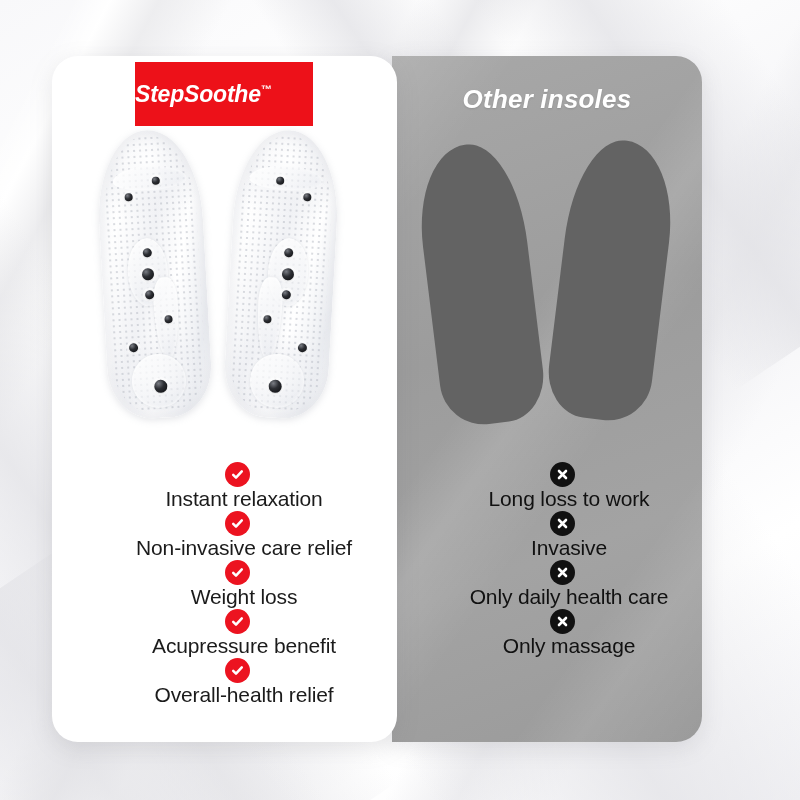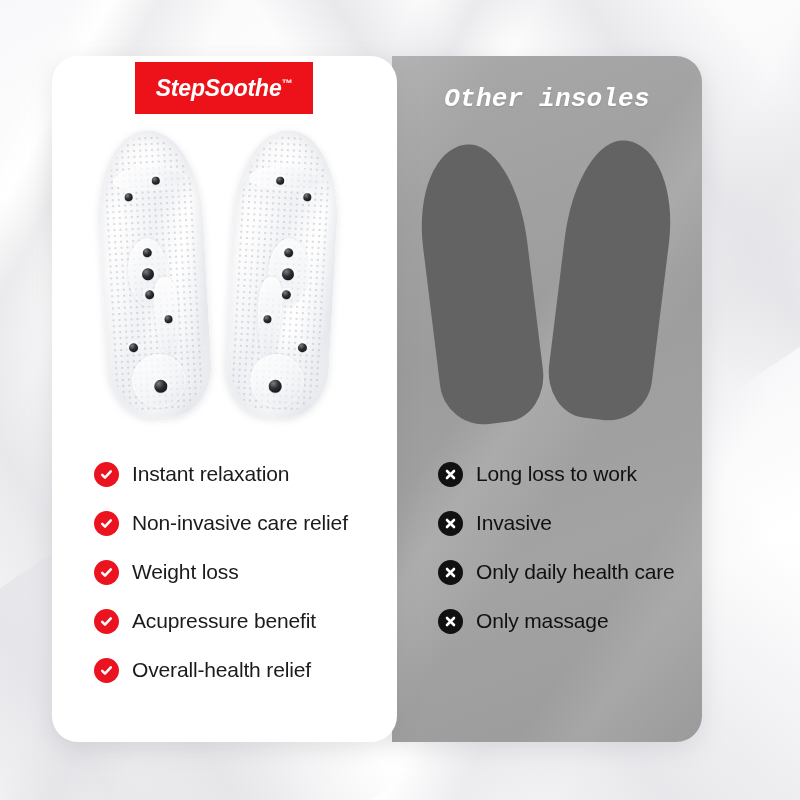--- a/index.html
+++ b/index.html
@@ -85,25 +85,25 @@
     box-shadow: 0 6px 22px rgba(120,120,130,0.16);
     z-index: 2;
   }
 
   
   #logo-banner {
     position: absolute;
     left: 83px;
     top: 6px;
     width: 178px;
-    height: 52px;
+    height: 64px;
     background: #ed1119;
     display: flex;
     align-items: center;
-    justify-content: center;
+    justify-content: flex-start;
   }
   #logo-text {
     color: #ffffff;
     font-size: 23px;
     font-style: italic;
     font-weight: bold;
     letter-spacing: -0.2px;
     white-space: nowrap;
   }
   #logo-tm {
@@ -118,21 +118,20 @@
     left: 0;
     top: 28px;
     width: 310px;
     text-align: center;
     color: #ffffff;
     font-size: 26px;
     font-weight: bold;
     font-style: italic;
     letter-spacing: 0.2px;
     text-shadow: 0 1px 2px rgba(0,0,0,0.12);
-    font-family: Liberation Mono, monospace;
   }
 
   
   #insole-photo {
     position: absolute;
     left: 44px;
     top: 74px;
     width: 260px;
     height: 290px;
   }
@@ -212,21 +211,23 @@
     box-shadow: 18px 0 0 0 rgba(0,0,0,0);
   }
 
   
   .feature-list { position: absolute; }
   #features-good  { left: 42px; top: 406px; width: 300px; }
   #features-other { left: 46px; top: 406px; width: 262px; }
 
   .feature-row {
     display: flex;
+    align-items: center;
     height: 49px;
+    flex-direction: column;
   }
   .icon-badge {
     flex: 0 0 auto;
     width: 25px;
     height: 25px;
     border-radius: 50%;
     display: flex;
     align-items: center;
     justify-content: center;
     margin-right: 13px;

